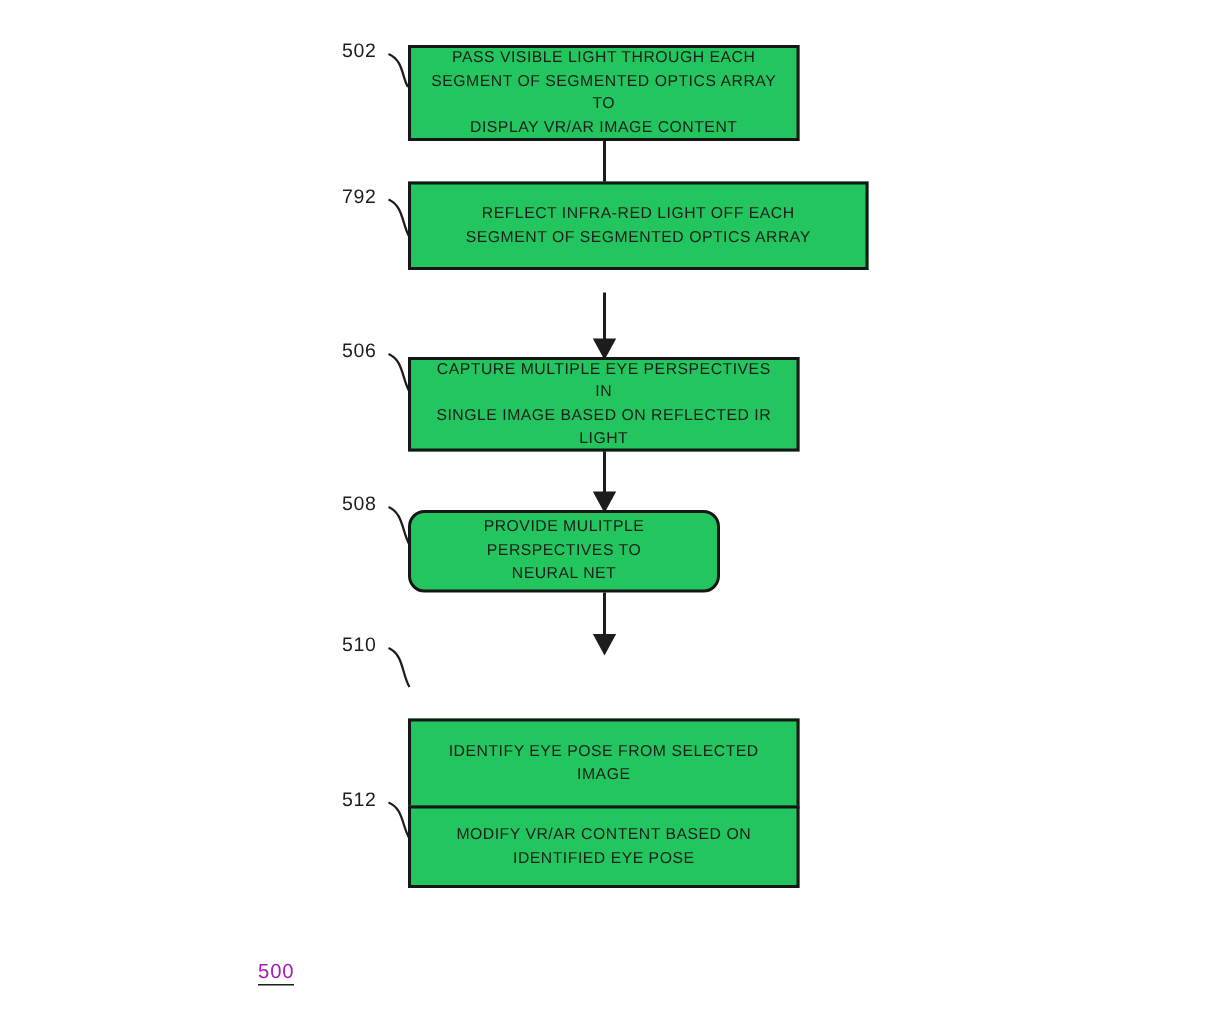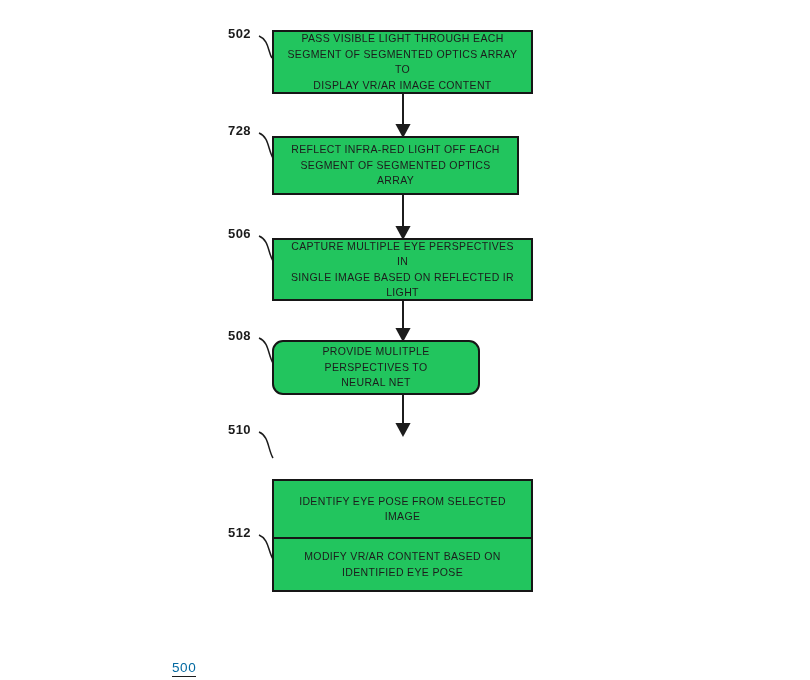--- a/index.html
+++ b/index.html
@@ -72,33 +72,31 @@
     white-space: pre-line;
   }
 
   
   .ref-numeral {
     position: absolute;
     font-size: 13px;
     letter-spacing: 0.4px;
     color: #1c1c1c;
     white-space: nowrap;
-    font-weight: bold;
   }
 
   
   .figure-label {
     position: absolute;
     font-size: 13.5px;
     letter-spacing: 0.6px;
-    color: #0369a1;
+    color: #a21caf;
     border-bottom: 1.5px solid #1c1c1c;
     padding-bottom: 1px;
     line-height: 15px;
-    margin-top: 20px;
   }
 </style>
 </head>
 <body>
 
 <div id="figure-canvas">
 
   <svg class="connector-layer" viewBox="0 0 810 680" width="810" height="680">
     <defs>
       <marker id="arrowhead" markerWidth="9" markerHeight="9" refX="3.2" refY="4.5" orient="auto" markerUnits="strokeWidth">
@@ -118,33 +116,33 @@
 
     <path d="M 259 36 C 269 40, 268 52, 272 58" fill="none" stroke="#1c1c1c" stroke-width="1.5"></path>
     <path d="M 259 133 C 269 137, 268 150, 273 158" fill="none" stroke="#1c1c1c" stroke-width="1.5"></path>
     <path d="M 259 236 C 269 240, 268 253, 273 261" fill="none" stroke="#1c1c1c" stroke-width="1.5"></path>
     <path d="M 259 338 C 269 342, 268 355, 273 363" fill="none" stroke="#1c1c1c" stroke-width="1.5"></path>
     <path d="M 259 432 C 269 436, 268 450, 273 458" fill="none" stroke="#1c1c1c" stroke-width="1.5"></path>
     <path d="M 259 535 C 269 539, 268 551, 273 559" fill="none" stroke="#1c1c1c" stroke-width="1.5"></path>
   </svg>
 
   <div class="ref-numeral" style="left:228px; top:26px;">502</div>
-  <div class="ref-numeral" style="left:228px; top:123px;">728</div>
+  <div class="ref-numeral" style="left:228px; top:123px;">792</div>
   <div class="ref-numeral" style="left:228px; top:226px;">506</div>
   <div class="ref-numeral" style="left:228px; top:328px;">508</div>
   <div class="ref-numeral" style="left:228px; top:422px;">510</div>
   <div class="ref-numeral" style="left:228px; top:525px;">512</div>
 
   <div class="process-box" style="left:272px; top:30px; width:261px; height:64px;">
     <span class="box-text">PASS VISIBLE LIGHT THROUGH EACH
 SEGMENT OF SEGMENTED OPTICS ARRAY TO
 DISPLAY VR/AR IMAGE CONTENT</span>
   </div>
 
-  <div class="process-box" style="left:272px; top:136px; width:247px; height:59px;">
+  <div class="process-box" style="left:272px; top:121px; width:307px; height:59px;">
     <span class="box-text">REFLECT INFRA-RED LIGHT OFF EACH
 SEGMENT OF SEGMENTED OPTICS ARRAY</span>
   </div>
 
   <div class="process-box" style="left:272px; top:238px; width:261px; height:63px;">
     <span class="box-text">CAPTURE MULTIPLE EYE PERSPECTIVES IN
 SINGLE IMAGE BASED ON REFLECTED IR
 LIGHT</span>
   </div>
 

